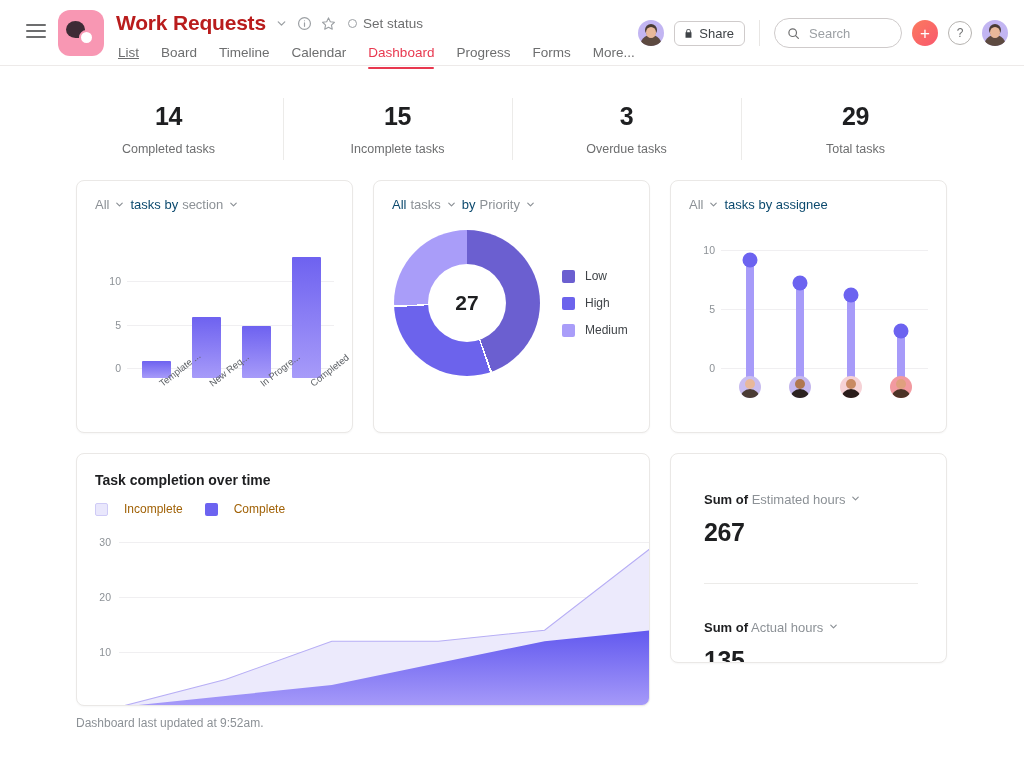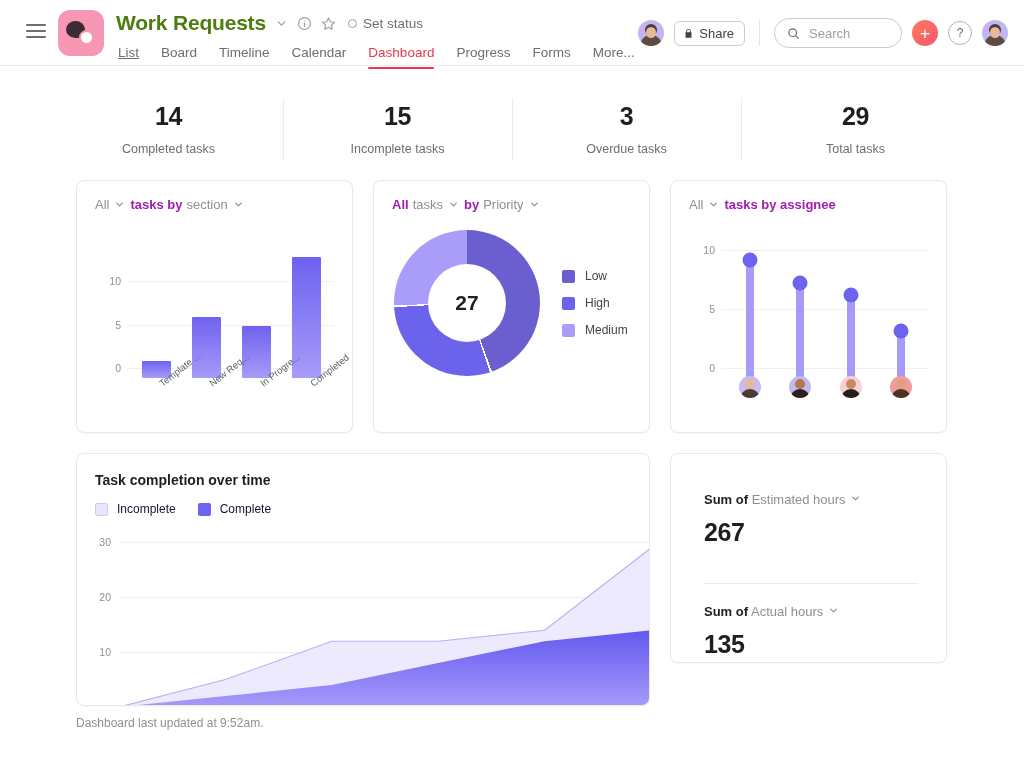--- a/index.html
+++ b/index.html
@@ -45,21 +45,21 @@
     position: absolute; left: 21px; top: 20px;
     width: 15px; height: 15px;
     background: #ffffff; border-radius: 50%;
     border: 2px solid #f897b3;
   }
 
   .title-col { display: flex; flex-direction: column; padding-top: 8px; }
   .title-row { display: flex; align-items: center; gap: 9px; height: 30px; }
   .proj-title {
     font-size: 21px; font-weight: bold; letter-spacing: -0.2px;
-    color: #4d7c0f;
+    color: #b91c1c;
   }
   .ic { color: #9ca0a4; display: inline-flex; align-items: center; }
   .ic svg { display:block; }
   .set-status {
     display: flex; align-items: center; gap: 6px;
     font-size: 13.5px; color: #6d6e6f; cursor: pointer; margin-left: 3px;
   }
   .status-dot {
     width: 9px; height: 9px; border-radius: 50%;
     border: 1.4px solid #9ca0a4;
@@ -150,21 +150,21 @@
     box-shadow: 0 1px 2px rgba(0,0,0,0.035);
     position: relative;
     overflow: hidden;
   }
   .card.r1 { height: 253px; }
 
   .card-title {
     font-size: 13px; padding: 16px 0 0 18px;
     display: flex; gap: 4px; flex-wrap: wrap;
   }
-  .t-strong { font-weight: bold; color: #a21caf; }
+  .t-strong { font-weight: normal; color: #0c4a6e; }
   .t-mute { color: #8c9196; }
   .caret { color: #8c9196; display: inline-flex; align-items: center; margin: 0 1px; }
 
   
   .barchart { position: relative; margin: 26px 14px 0 14px; height: 140px; }
   .gridline { position: absolute; left: 36px; right: 4px; height: 1px; background: #f0eff1; }
   .ytick { position: absolute; left: 4px; font-size: 10.5px; color: #8c9196; transform: translateY(-50%); width: 26px; text-align: right; }
   .bars { position: absolute; left: 40px; right: 6px; bottom: 0; height: 130px; display: flex; align-items: flex-end; justify-content: space-around; }
   .bar { width: 29px; background: linear-gradient(180deg, #6e62f0 0%, #a79bf9 100%); border-radius: 1px; }
   .xlabels { position: absolute; left: 40px; right: 6px; top: 142px; display: flex; justify-content: space-around; }
@@ -200,33 +200,33 @@
   .av {
     width: 22px; height: 22px; border-radius: 50%; position: relative; overflow: hidden;
   }
   .av .h { position:absolute; left:6px; top:3px; width:10px; height:10px; border-radius:50%; }
   .av .b { position:absolute; left:1px; top:13px; width:20px; height:14px; border-radius:10px 10px 0 0; }
 
   
   .card.wide { grid-column: 1 / span 2; height: 253px; }
   .area-title { font-size: 14px; font-weight: bold; color: #1e1f21; padding: 18px 0 0 18px; }
   .area-legend { display: flex; gap: 22px; padding: 14px 0 0 18px; }
-  .al-item { display: flex; align-items: center; gap: 9px; font-size: 12px; color: #0f172a; text-align: center; }
+  .al-item { display: flex; align-items: center; gap: 16px; font-size: 12px; color: #a16207; text-align: center; }
   .al-sw { width: 13px; height: 13px; border-radius: 2px; }
   .area-plot { position: absolute; left: 0; right: 0; top: 72px; bottom: 0; }
   .area-gl { position: absolute; left: 42px; right: 0; height: 1px; background: #f0eff1; }
   .area-yt { position: absolute; left: 10px; font-size: 10.5px; color: #8c9196; transform: translateY(-50%); width: 24px; text-align: right; }
 
   
   .card.sums { height: 210px; padding: 38px 28px 14px 33px; }
   .sum-label { font-size: 13px; color: #8c9196; }
   .sum-label b { color: #1e1f21; font-weight: bold; }
   .sum-val { font-size: 25px; font-weight: bold; color: #1e1f21; margin-top: 11px; letter-spacing: -0.4px; }
   .sum-sep { height: 1px; background: #ecebe9; margin: 36px 0 0 0; }
-  .sum-block2 { margin-top: 20px; }
+  .sum-block2 { margin-top: 36px; }
 
   .footnote {
     font-size: 12px; color: #8c9196;
     margin: 10px 0 0 76px;
   }
 </style>
 </head>
 <body>
 
 <div class="topbar">

